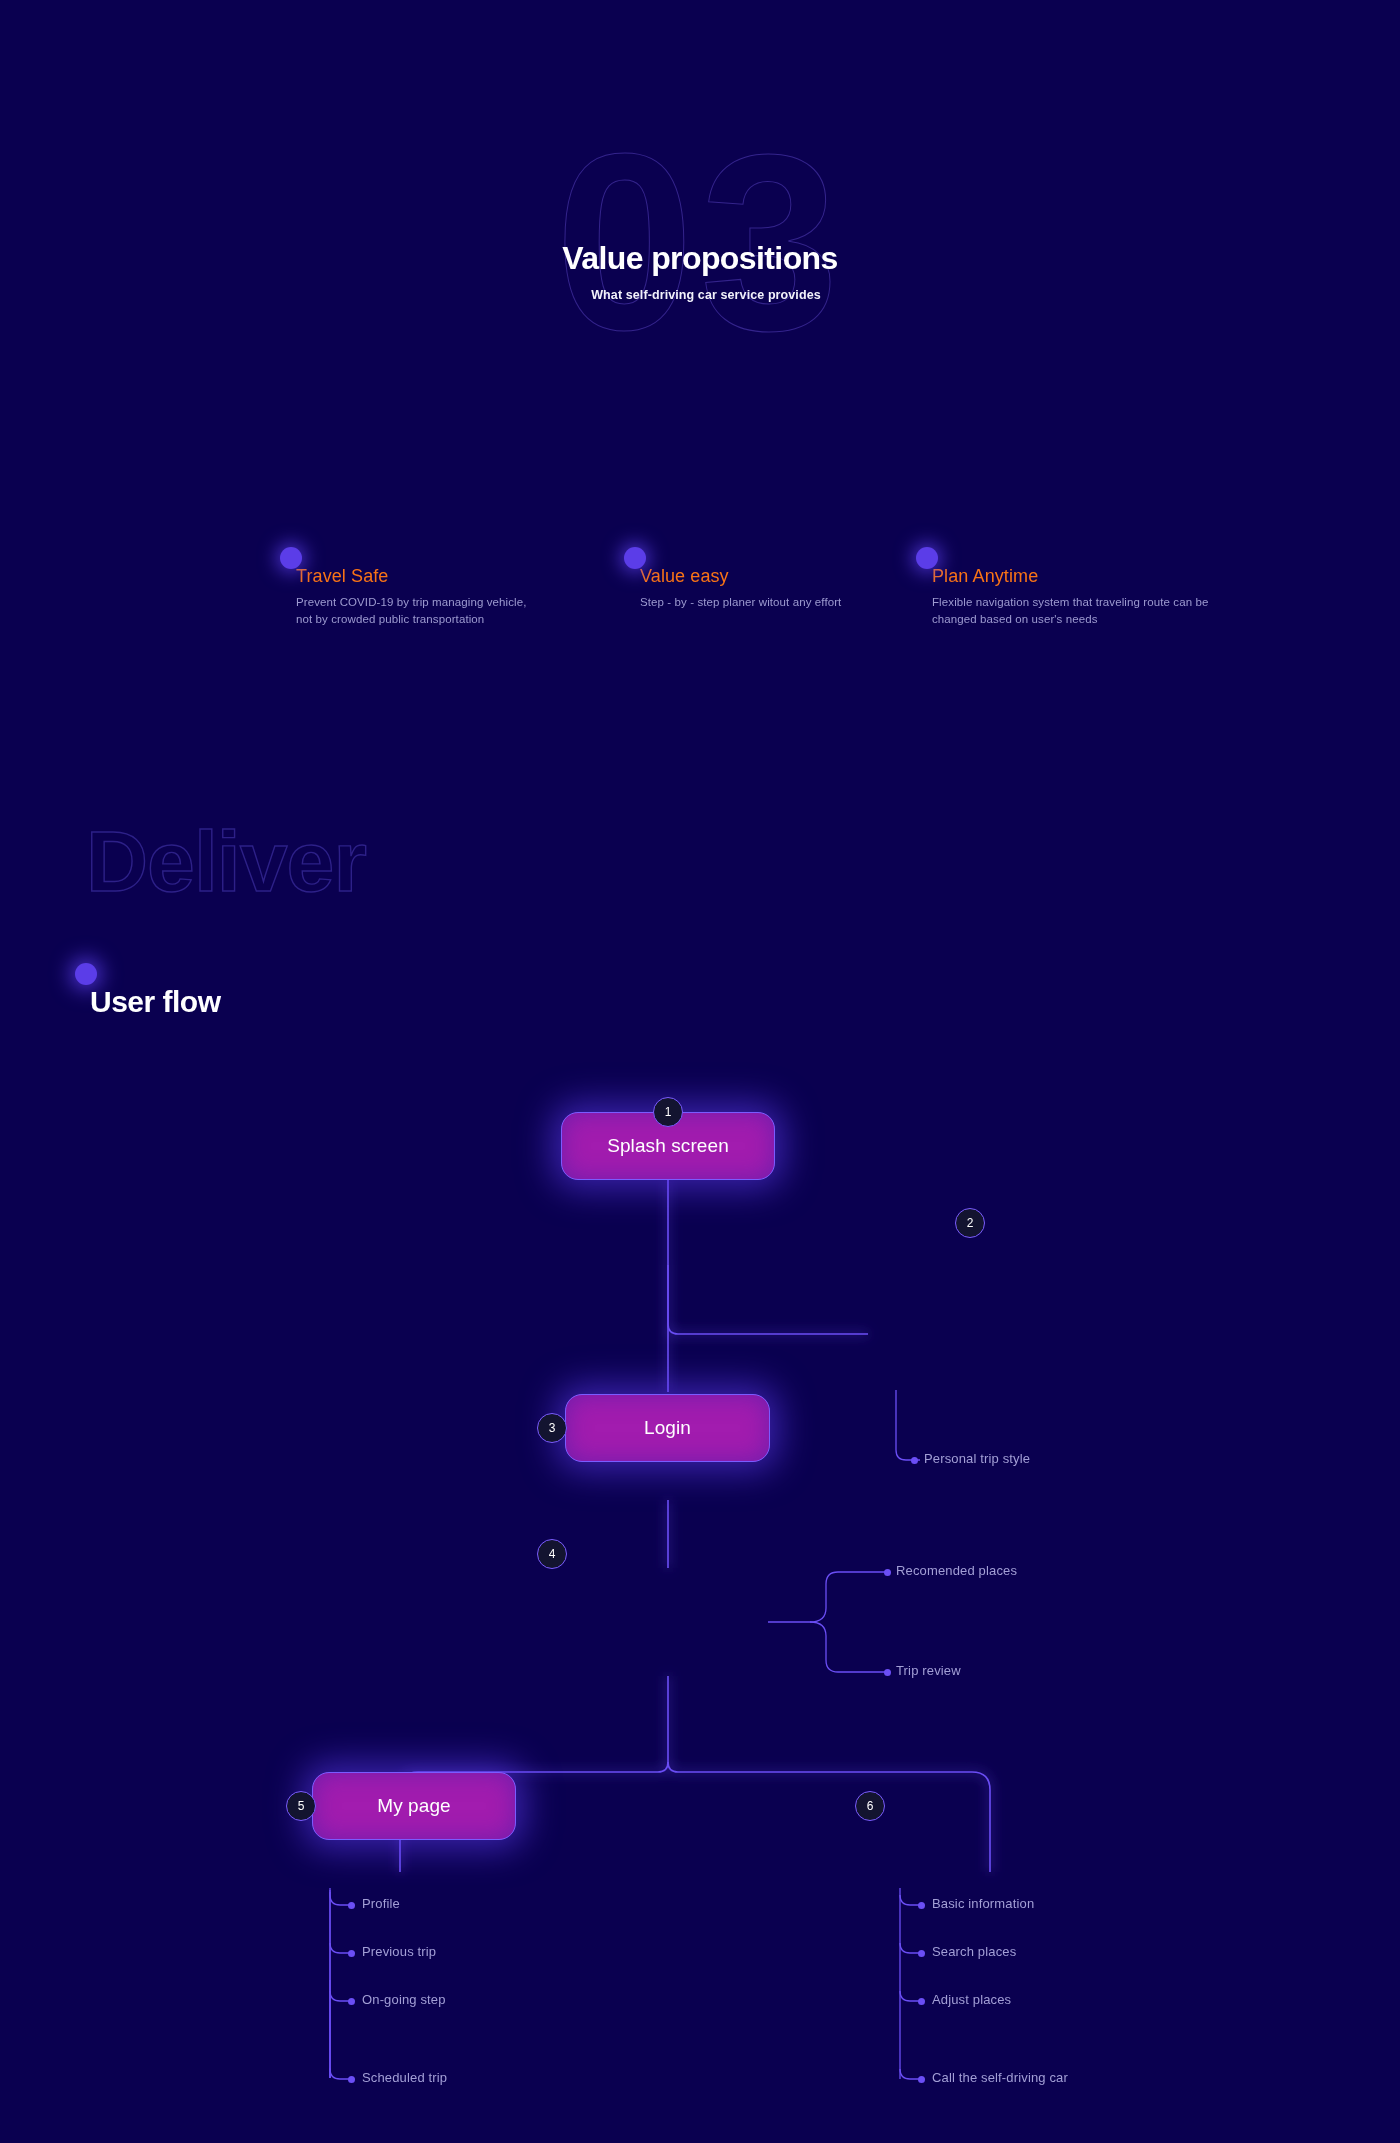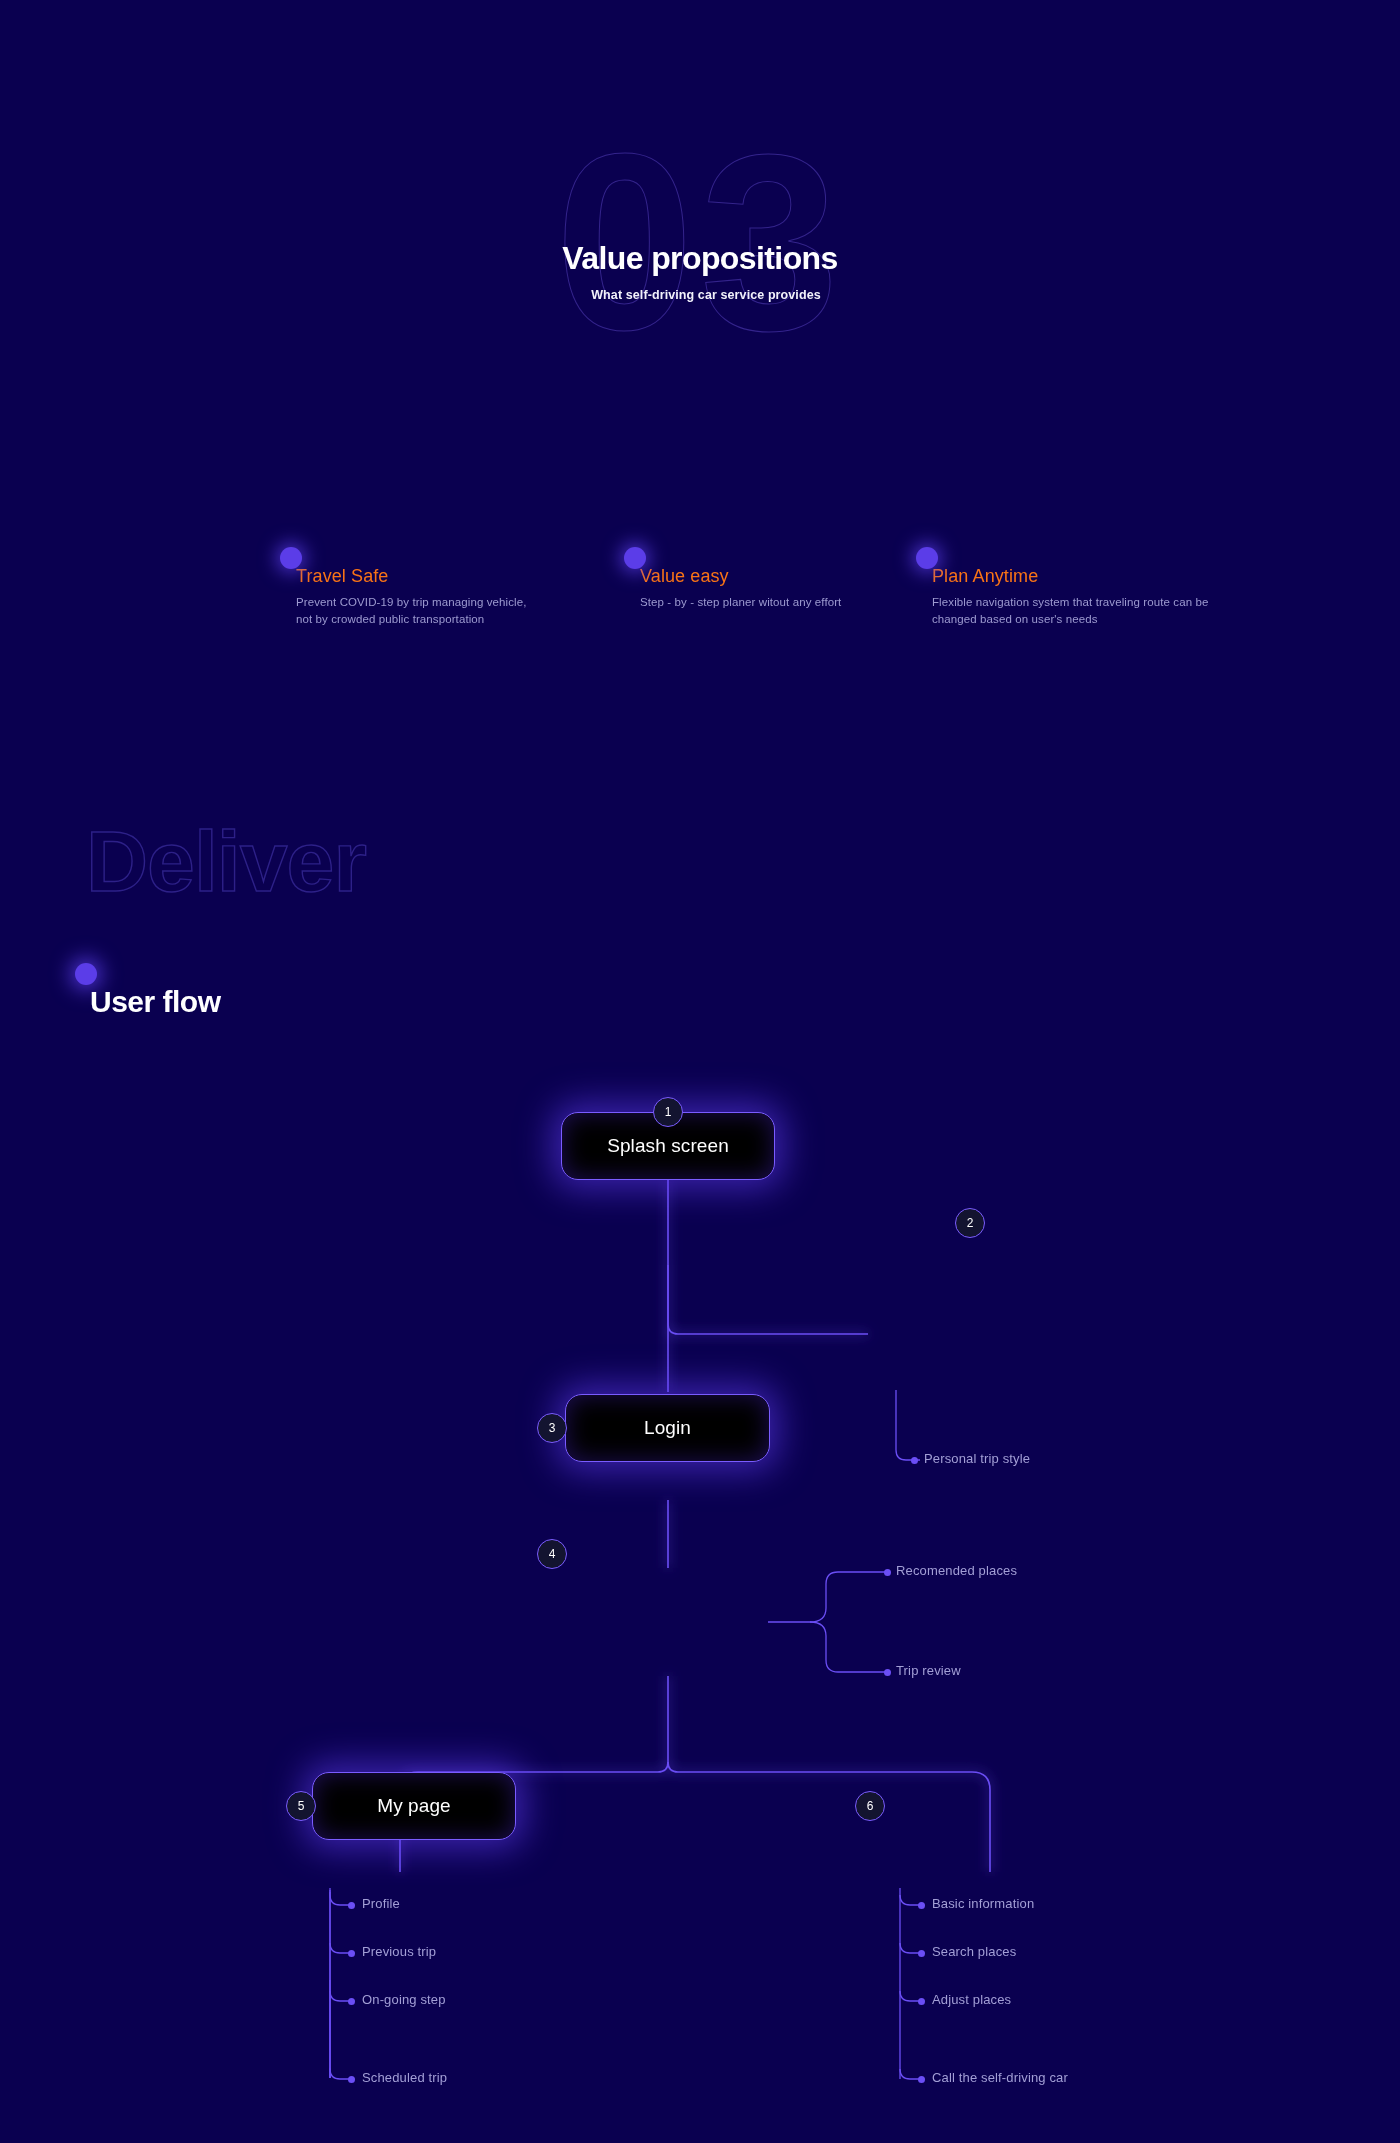--- a/index.html
+++ b/index.html
@@ -142,21 +142,21 @@
     left: 0; top: 0;
     width: 1400px;
     height: 1010px;
     overflow: visible;
   }
 
   .node {
     position: absolute;
     border: 1.4px solid #7a5cff;
     border-radius: 17px;
-    background: #000000;
+    background: #a21caf;
     box-shadow: 0 0 34px 9px rgba(99,62,246,.55),
                 inset 0 0 24px rgba(60,30,170,.5);
     display: flex;
     align-items: center;
     justify-content: center;
   }
   .node-label {
     color: #ffffff;
     font-size: 19px;
     letter-spacing: .1px;

